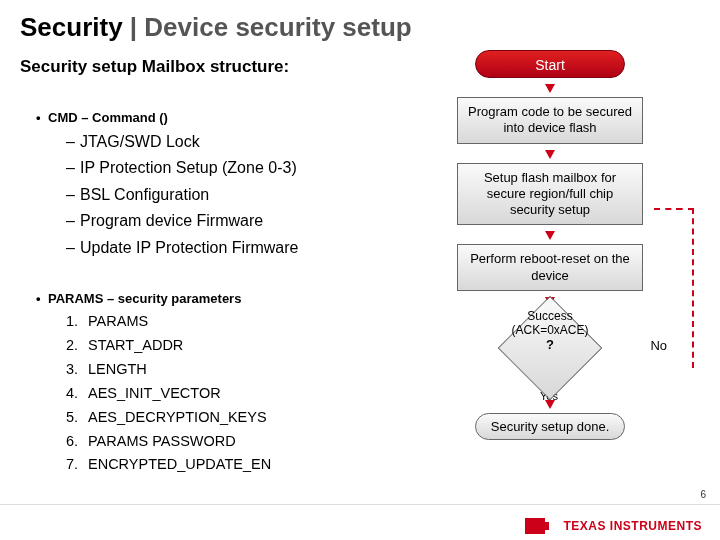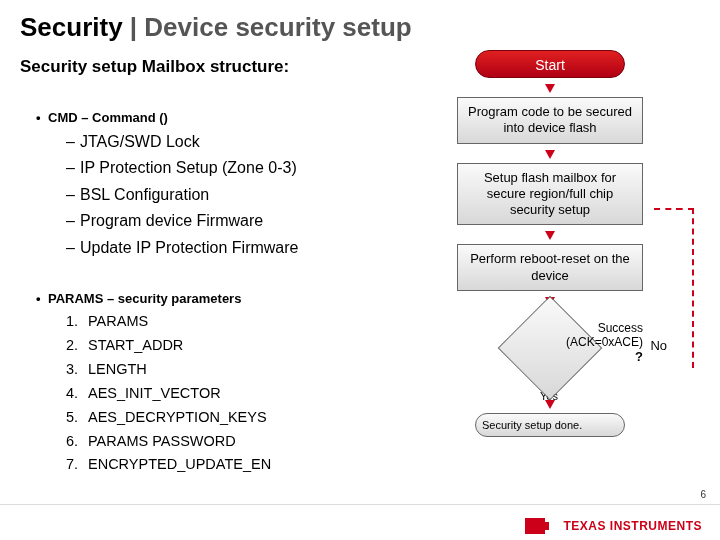--- a/index.html
+++ b/index.html
@@ -32,30 +32,30 @@
   }
   .arrow-down { width: 0; height: 0; margin: -4px auto 4px auto; border-left: 5px solid transparent; border-right: 5px solid transparent; border-top: 9px solid #cc0018; }
   .diamond-wrap { position: relative; width: 186px; margin: 0 auto 6px auto; height: 76px; }
   .diamond {
     position: absolute; left: 50%; top: 50%; width: 74px; height: 74px;
     transform: translate(-50%,-50%) rotate(45deg);
     background: linear-gradient(135deg,#fafafa,#d8d8d8);
     border: 1px solid #666;
   }
   .diamond-text {
-    position: absolute; left: 0; right: 0; top: 12px; text-align: right;
+    position: absolute; left: 0; right: 0; top: 0; text-align: center;
     font-size: 12px; line-height: 1.1;
   }
   .diamond-text .small { font-size: 12px; display: block; margin: 1px 0; }
   .diamond-text .q { font-size: 13px; font-weight: bold; }
   .label-no { position: absolute; right: -24px; top: 28px; font-size: 13px; text-align: right; }
   .label-yes { text-align: left; font-size: 11px; margin: -2px 0 2px 120px; width: 40px; }
   .done {
     width: 150px; margin: 2px auto 0 auto; padding: 5px 6px;
-    border-radius: 14px; text-align: left; font-size: 11px; color:#000;
+    border-radius: 14px; text-align: center; font-size: 13px; color:#000;
     background: linear-gradient(#fafafa,#d8d8d8); border: 1px solid #666;
   }
   .loop-line {
     position: absolute; border: 2px dashed #cc0018; border-left: none; border-bottom: none;
     right: -14px; top: 158px; width: 18px; height: 160px;
   }
   .loop-line2 {
     position: absolute; border-top: 2px dashed #cc0018;
     right: -14px; top: 158px; width: 40px; height: 0;
   }

